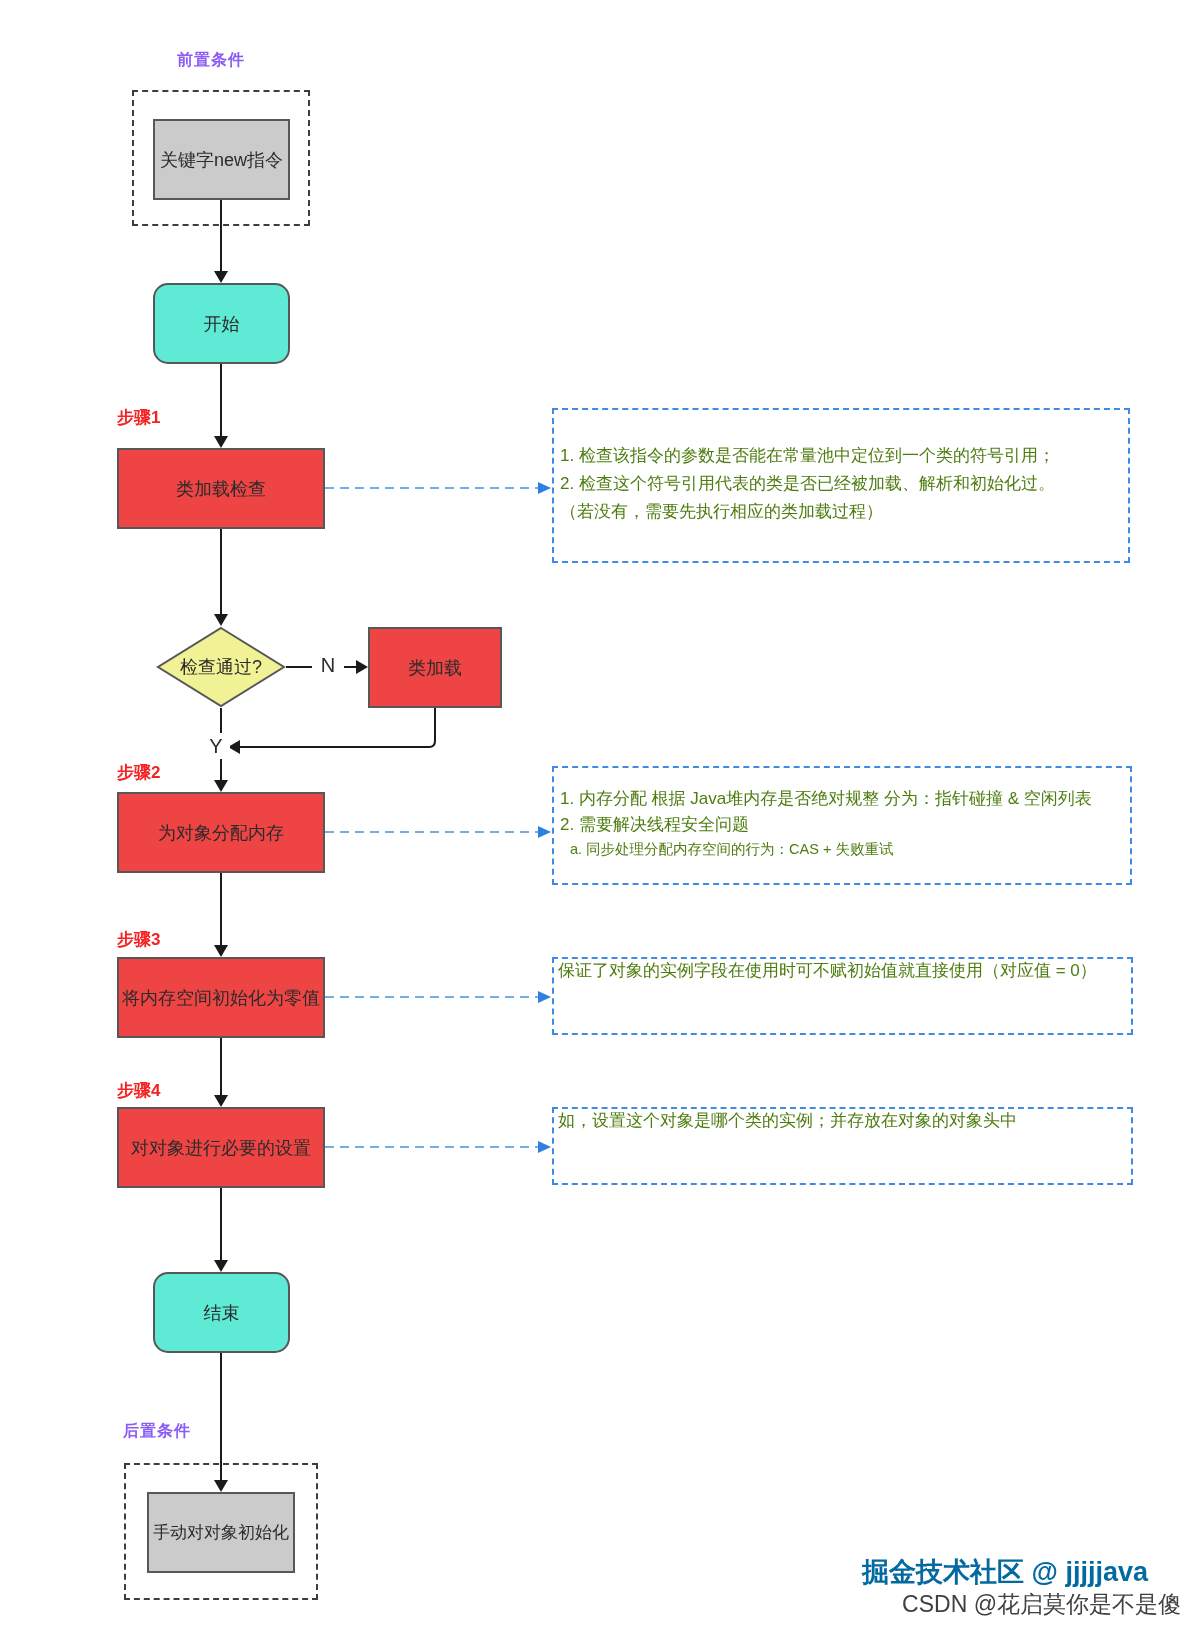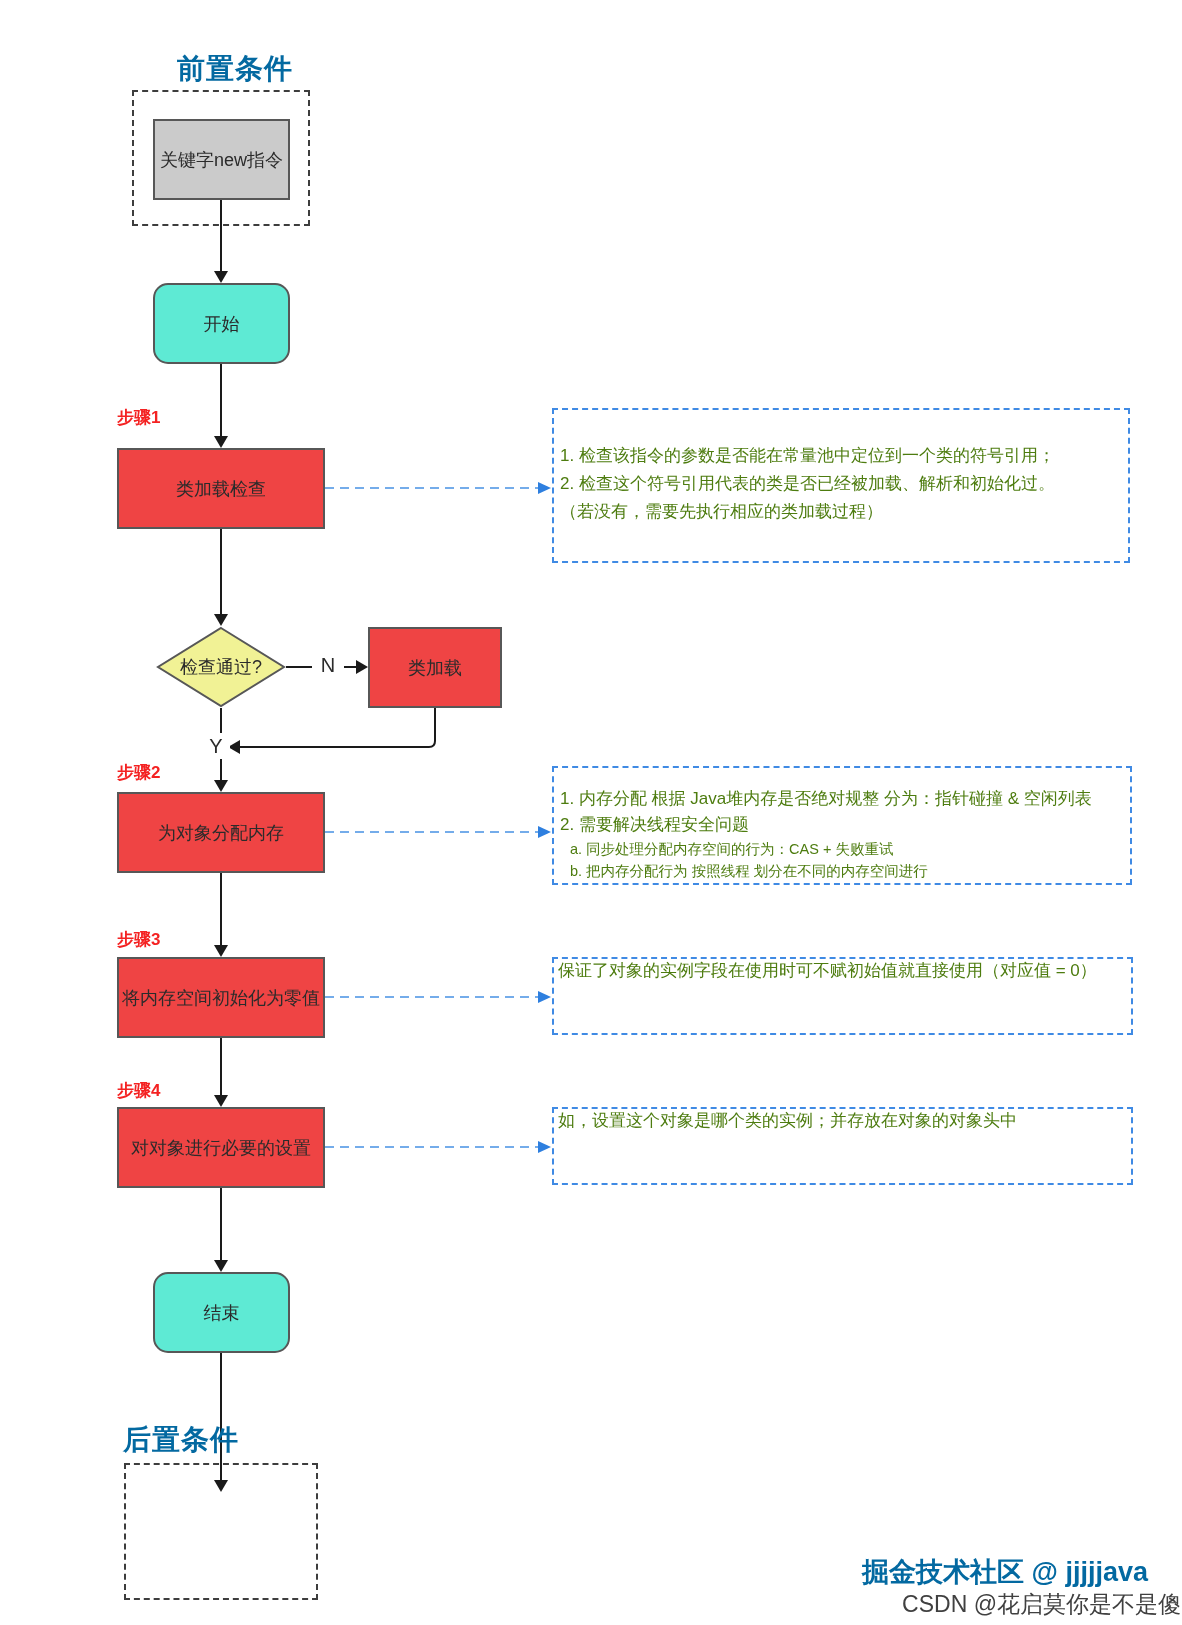--- a/index.html
+++ b/index.html
@@ -1,19 +1,19 @@
 <!DOCTYPE html>
 <html><head>
 <meta charset="utf-8">
 <style>
   html,body{margin:0;padding:0;background:#fff;}
   .canvas{position:relative;width:1182px;height:1625px;background:#ffffff;
           font-family:"Liberation Sans",sans-serif;overflow:hidden;}
   svg.overlay{position:absolute;left:0;top:0;width:1182px;height:1625px;}
-  .section-label{position:absolute;color:#0369a1;font-weight:bold;font-size:28px;letter-spacing:1px;}
+  .section-label{position:absolute;color:#8b5cf6;font-weight:bold;font-size:16px;letter-spacing:1px;}
   .step-label{position:absolute;color:#f42222;font-weight:bold;font-size:17px;}
   .dashed-group{position:absolute;border:2px dashed #3d3d3d;box-sizing:border-box;}
   .node{position:absolute;display:flex;align-items:center;justify-content:center;
         font-size:18px;color:#2b2b2b;box-sizing:border-box;white-space:nowrap;}
   .rect{background:#ef4444;border:2px solid #575757;}
   .gray{background:#cbcbcb;border:2px solid #575757;}
   .terminal{background:#5eead4;border:2px solid #575757;border-radius:15px;}
   .diamond-wrap{position:absolute;}
   .diamond-wrap .dtext{position:absolute;inset:0;display:flex;align-items:center;
         justify-content:center;font-size:18px;color:#2b2b2b;}
@@ -98,32 +98,32 @@
   </div>
 
   <div class="branch-label" style="left:312px;top:652px;width:32px;">N</div>
   <div class="branch-label" style="left:202px;top:733px;width:28px;">Y</div>
 
   <div class="node rect" style="left:368px;top:627px;width:134px;height:81px;">类加载</div>
   <div class="node rect" style="left:117px;top:792px;width:208px;height:81px;">为对象分配内存</div>
   <div class="node rect" style="left:117px;top:957px;width:208px;height:81px;">将内存空间初始化为零值</div>
   <div class="node rect" style="left:117px;top:1107px;width:208px;height:81px;">对对象进行必要的设置</div>
   <div class="node terminal" style="left:153px;top:1272px;width:137px;height:81px;">结束</div>
+  <div class="node gray" style="left:147px;top:1492px;width:148px;height:81px;font-size:17px;">手动对对象初始化</div>
 
   <div class="note pad1" style="left:552px;top:408px;width:578px;height:155px;">
     <div class="ln">1. 检查该指令的参数是否能在常量池中定位到一个类的符号引用；</div>
     <div class="ln">2. 检查这个符号引用代表的类是否已经被加载、解析和初始化过。</div>
     <div class="ln">（若没有，需要先执行相应的类加载过程）</div>
   </div>
 
   <div class="note pad2" style="left:552px;top:766px;width:580px;height:119px;">
     <div class="ln2">1. 内存分配 根据 Java堆内存是否绝对规整 分为：指针碰撞 &amp; 空闲列表</div>
     <div class="ln2">2. 需要解决线程安全问题</div>
     <div class="sub">a. 同步处理分配内存空间的行为：CAS + 失败重试</div>
-    <div class="sub">b. 把内存分配行为 按照线程 划分在不同的内存空间进行</div>
   </div>
 
   <div class="note center" style="left:552px;top:957px;width:581px;height:78px;">
     <div>保证了对象的实例字段在使用时可不赋初始值就直接使用（对应值 = 0）</div>
   </div>
 
   <div class="note center" style="left:552px;top:1107px;width:581px;height:78px;">
     <div>如，设置这个对象是哪个类的实例；并存放在对象的对象头中</div>
   </div>
 

